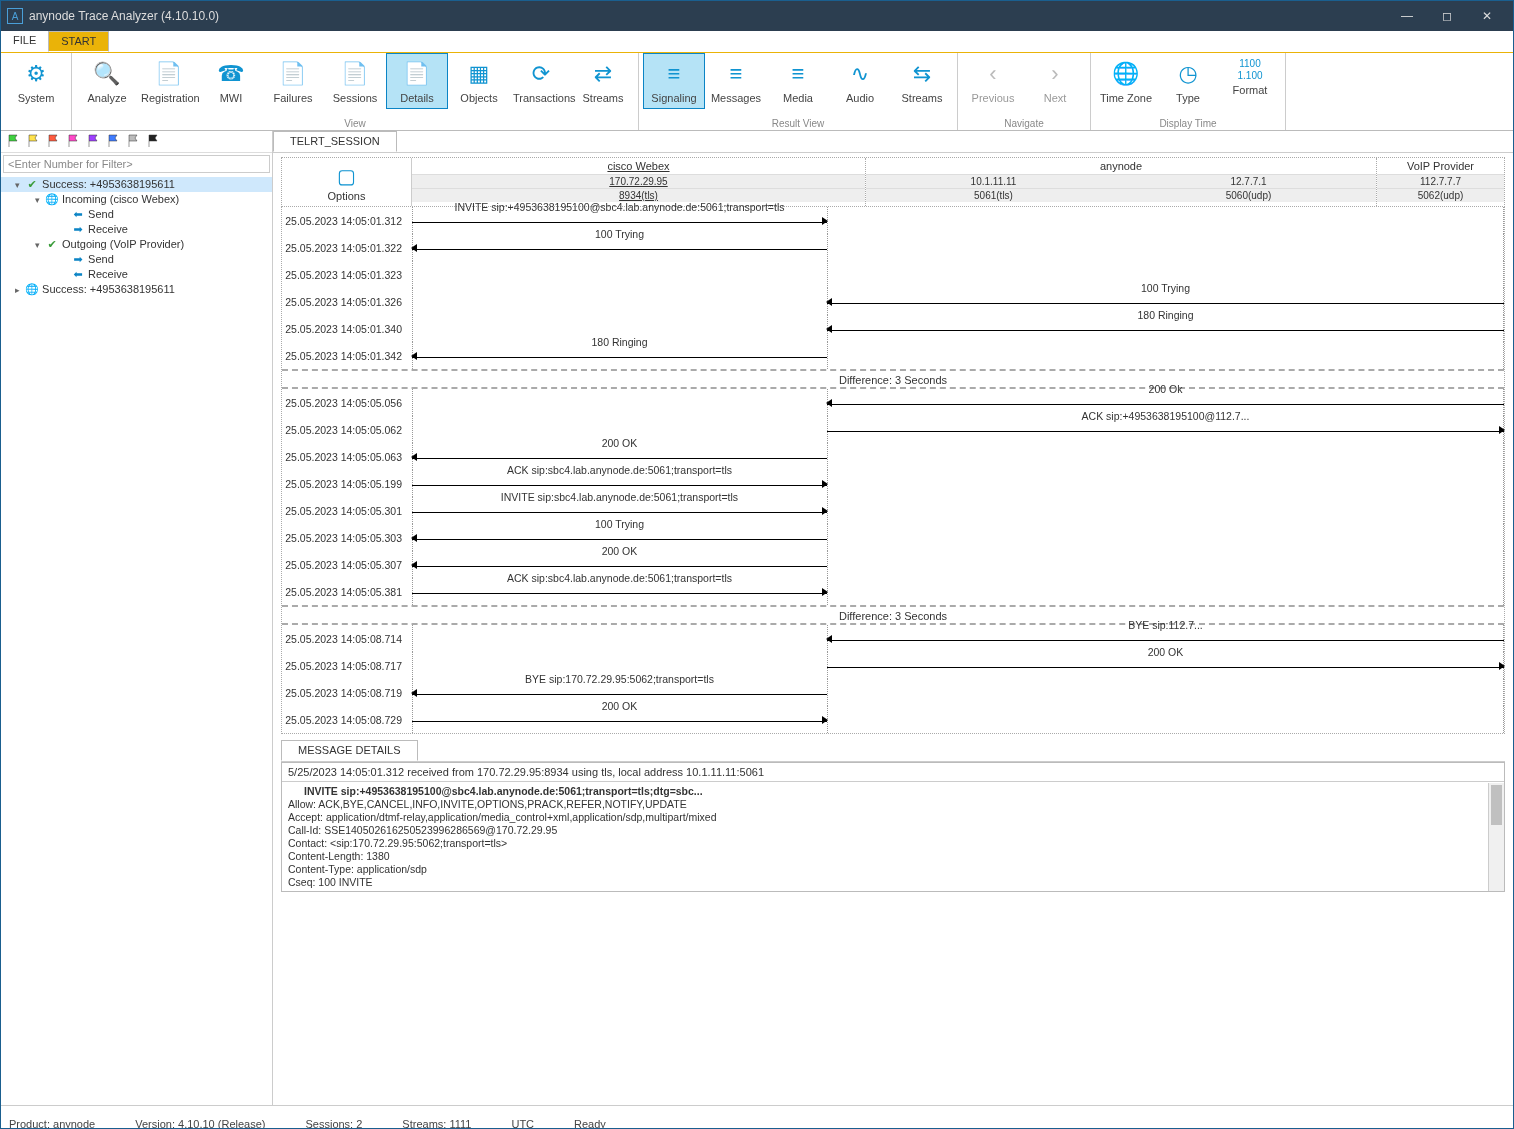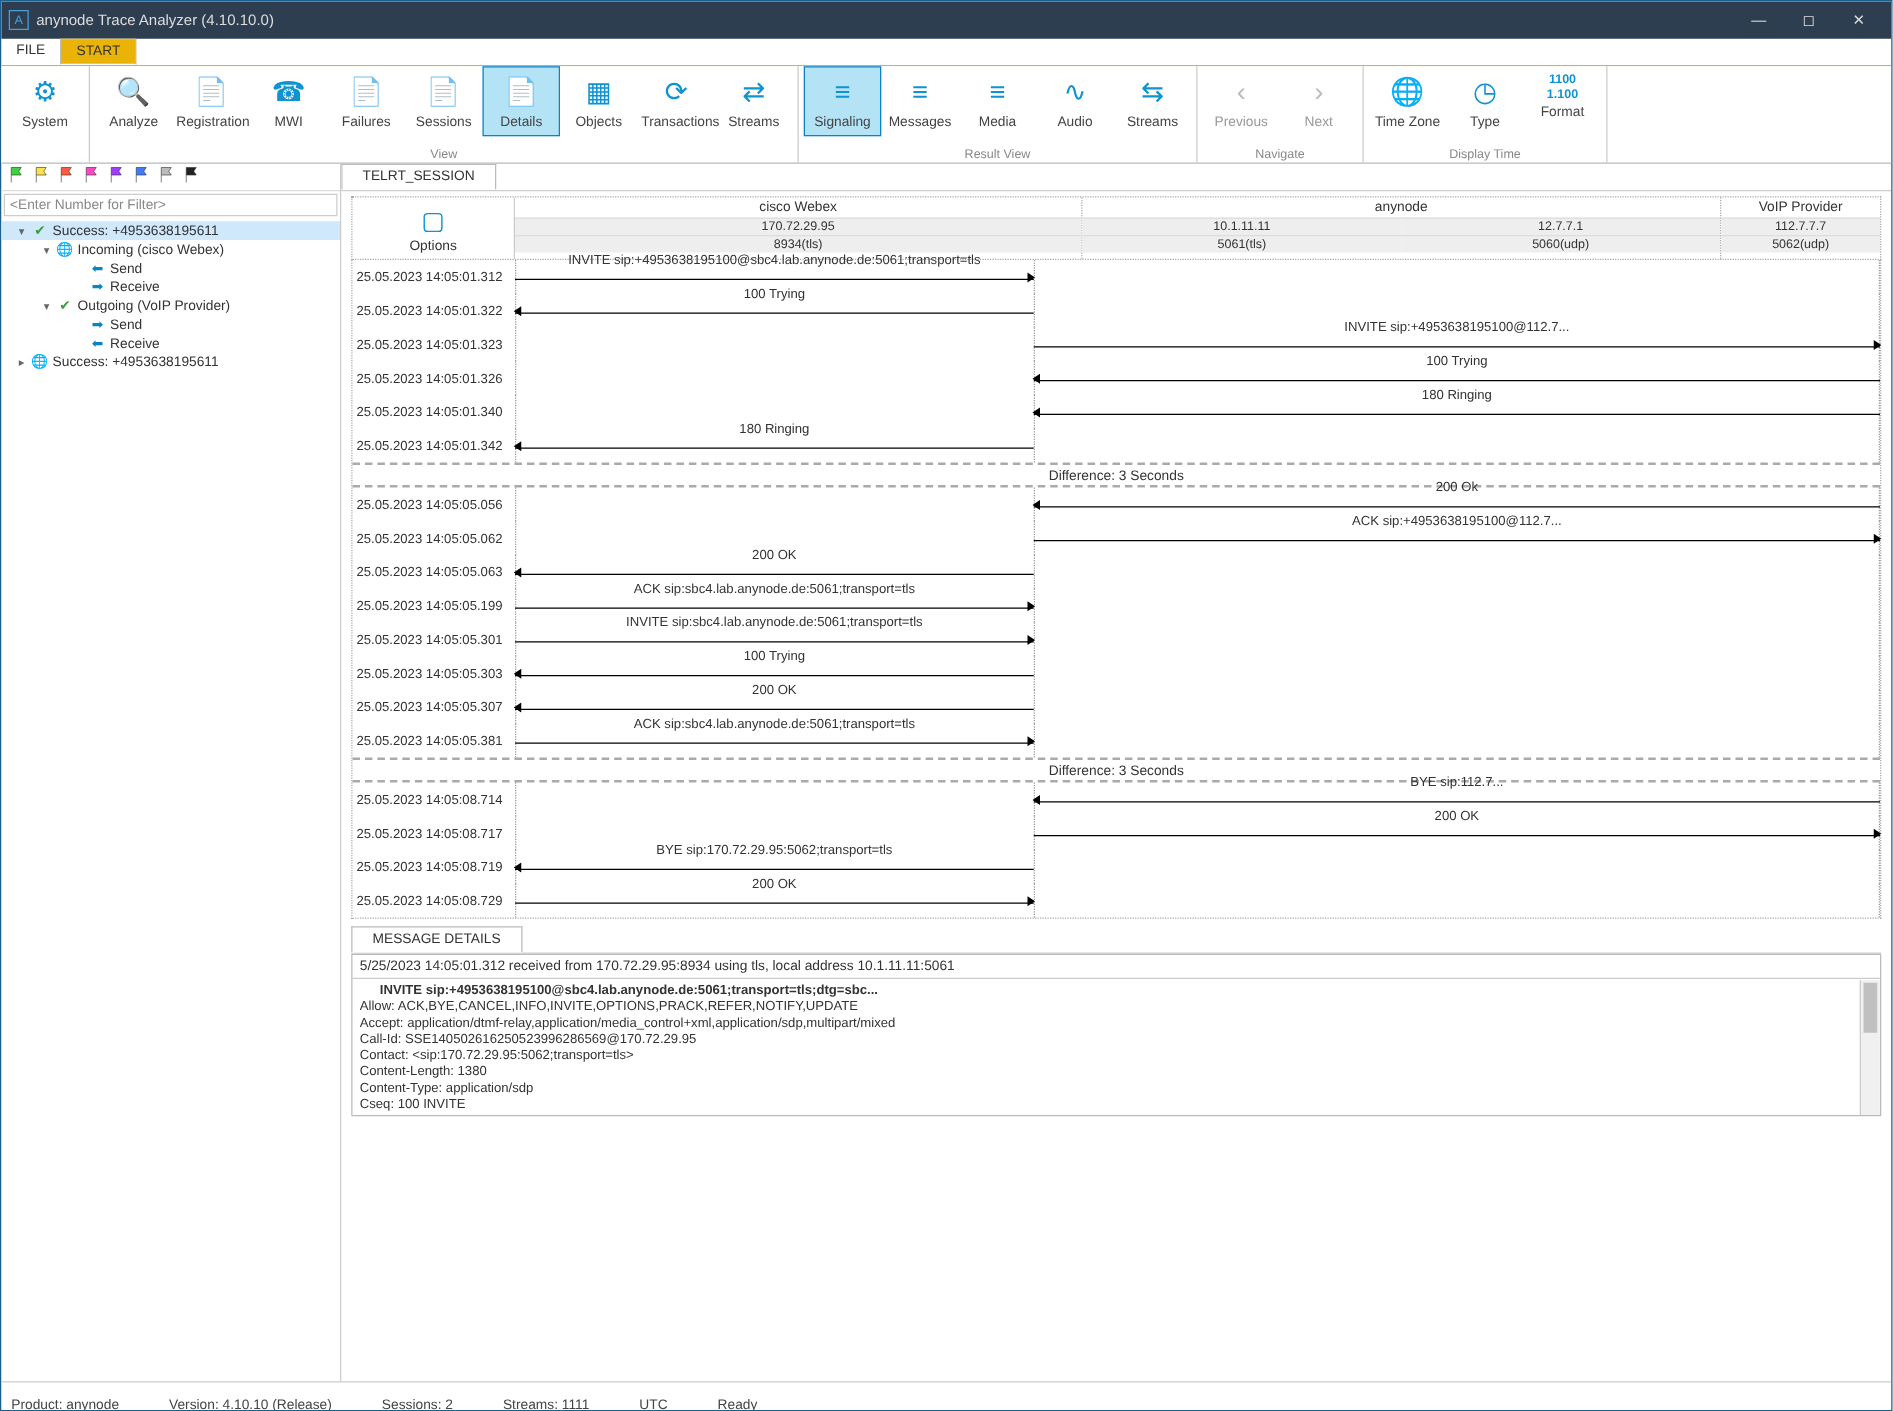--- a/index.html
+++ b/index.html
@@ -20,21 +20,21 @@
 .ribbon { height: 78px; display: flex; border-bottom: 1px solid #bbb; background: #fff; }
 .ribbon-group { border-right: 1px solid #ccc; padding: 0 4px; display: flex; flex-direction: column; }
 .ribbon-items { display: flex; flex: 1; align-items: flex-start; }
 .ribbon-btn { width: 62px; padding: 4px 2px; text-align: center; cursor: pointer; font-size: 11px; border: 1px solid transparent; }
 .ribbon-btn.active { background: #b5e3f6; border: 1px solid #0b84c5; }
 .ribbon-btn .ricon { height: 32px; display: flex; align-items: center; justify-content: center; font-size: 22px; color: #1094d1; }
 .ribbon-btn .rlabel { font-size: 11px; color: #444; margin-top: 2px; }
 .ribbon-group-label { text-align: center; font-size: 10px; color: #888; padding: 1px 0; }
 .ribbon-btn.gray .ricon { color: #bbb; }
 .ribbon-btn.gray .rlabel { color: #999; }
-.ribbon-btn .dual { font-size: 10px; color: #1094d1; font-weight: bold; line-height: 12px; }
+.ribbon-btn .dual { font-size: 10px; color: #1094d1; font-weight: normal; line-height: 12px; }
 
 
 .main { display: flex; height: calc(100% - 30px - 22px - 78px - 23px); }
 .sidebar { width: 272px; border-right: 1px solid #ccc; display: flex; flex-direction: column; }
 .content { flex: 1; display: flex; flex-direction: column; overflow: hidden; }
 
 
 .flag-row { height: 22px; display: flex; align-items: center; gap: 6px; padding: 2px 6px; border-bottom: 1px solid #ddd; }
 .filter-input { width: 100%; border: 1px solid #ccc; font-size: 11px; padding: 2px 4px; color: #888; }
 .tree { flex: 1; overflow: auto; padding: 2px 0; font-size: 11px; }
@@ -58,21 +58,21 @@
 .seq-wrap { flex: 1; overflow: auto; padding: 4px 8px 0 8px; }
 .seq-header { display: flex; border: 1px dotted #aaa; }
 .seq-options { width: 130px; text-align: center; padding: 4px; border-right: 1px solid #ccc; }
 .seq-options .opt-icon { font-size: 20px; color: #1094d1; display: block; margin: 2px auto; }
 .seq-cols { flex: 1; display: flex; }
 .seq-col { text-align: center; font-size: 11px; }
 .seq-col .col-title { padding: 2px; }
 .seq-col .col-sub { background: #eee; padding: 1px; border-top: 1px solid #ddd; font-size: 10px; }
 .seq-col .col-sub-row { display: flex; }
 .seq-col .col-sub-half { flex: 1; padding: 1px; }
-.col-a { width: 454px; border-right: 1px dotted #aaa; }
+.col-a { width: 454px; border-right: 1px dotted #aaa; text-decoration: underline; }
 .col-b { flex: 1; border-right: 1px dotted #aaa; }
 .col-c { width: 127px; }
 
 
 .seq-body { border: 1px dotted #aaa; border-top: none; }
 .seq-row { display: flex; align-items: center; height: 27px; position: relative; }
 .seq-ts { width: 130px; text-align: right; padding-right: 10px; font-size: 10.5px; color: #333; }
 .seq-lane { flex: 1; position: relative; height: 27px; }
 .lifeline { position: absolute; top: 0; bottom: 0; border-left: 1px dotted #999; }
 .ll1 { left: 0px; }
@@ -330,25 +330,20 @@
                 <div class="arrow-l"></div>
               </div>
             </div>
           </div>
           <div class="seq-row">
             <div class="seq-ts">25.05.2023 14:05:01.323</div>
             <div class="seq-lane">
               <div class="lifeline ll1"></div>
               <div class="lifeline ll2"></div>
               <div class="lifeline ll3"></div>
-              <div class="msg right-lane">
-                <div class="msg-label">INVITE sip:+4953638195100@112.7...</div>
-                <div class="msg-line"></div>
-                <div class="arrow-r"></div>
-              </div>
             </div>
           </div>
           <div class="seq-row">
             <div class="seq-ts">25.05.2023 14:05:01.326</div>
             <div class="seq-lane">
               <div class="lifeline ll1"></div>
               <div class="lifeline ll2"></div>
               <div class="lifeline ll3"></div>
               <div class="msg right-lane">
                 <div class="msg-label">100 Trying</div>

